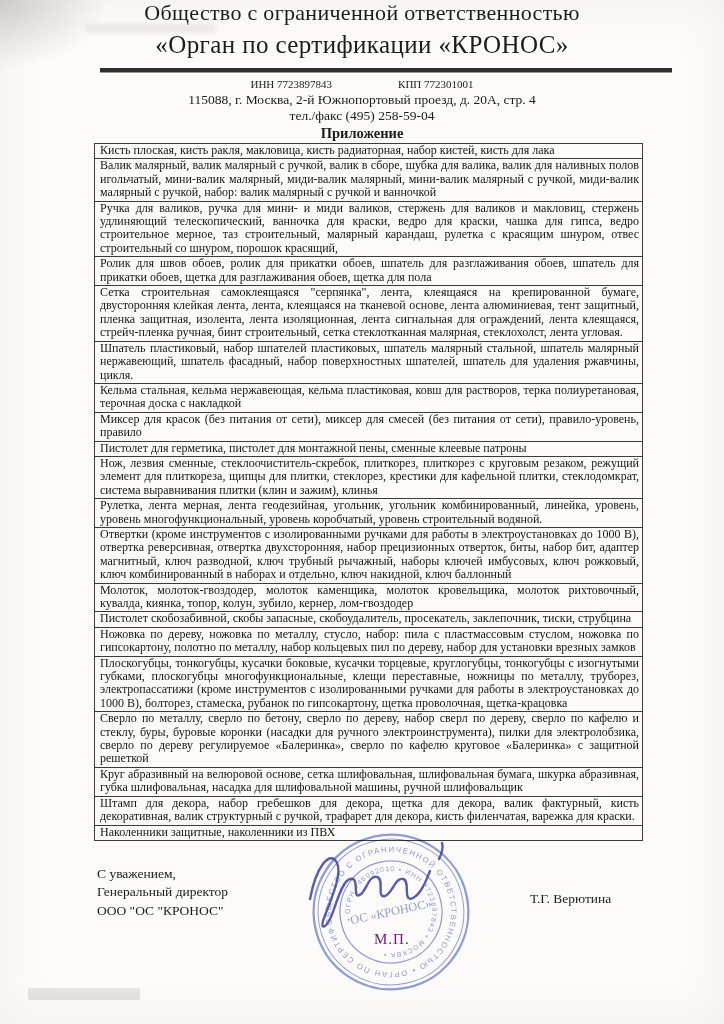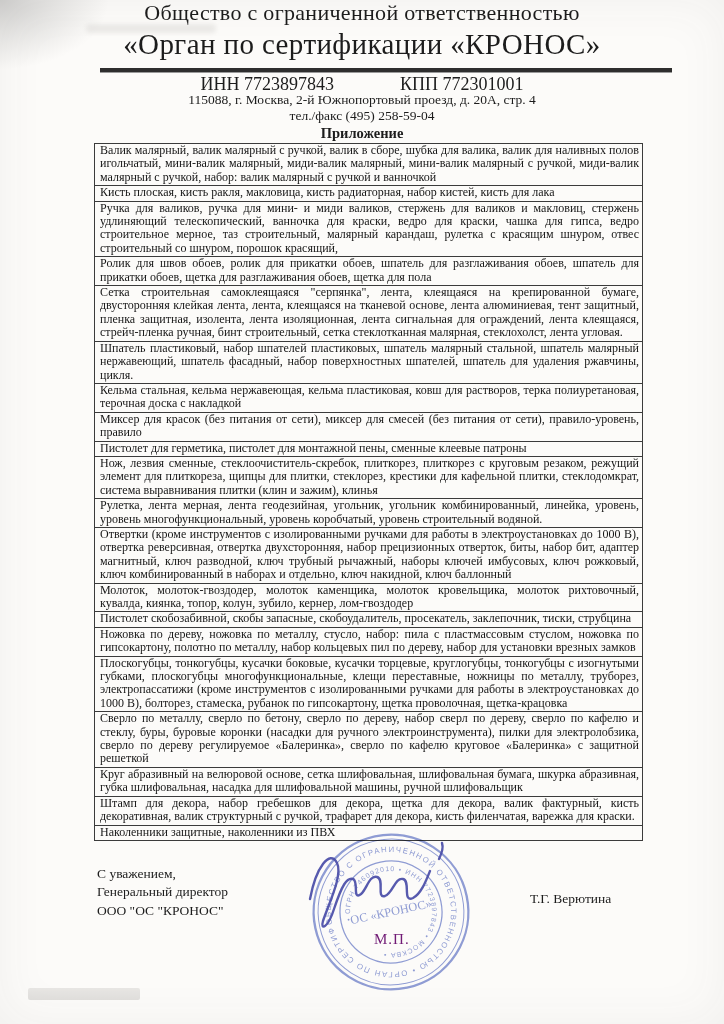--- a/index.html
+++ b/index.html
@@ -23,23 +23,23 @@
     position:absolute;left:86px;top:24px;width:130px;height:9px;
     background:#d7d5d2;opacity:.45;border-radius:4px;filter:blur(2px);
   }
   .artifact-bottom{
     position:absolute;left:28px;top:988px;width:112px;height:12px;
     background:linear-gradient(#d8d6d3,#c9c7c4);opacity:.55;border-radius:2px;filter:blur(0.5px);
   }
   
   .header{text-align:center;}
   .org-type{font-size:22px;line-height:25px;letter-spacing:.3px;}
-  .org-name{font-size:29px;line-height:37px;letter-spacing:.4px;margin-top:1px;white-space:nowrap;}
+  .org-name{font-size:25px;line-height:37px;letter-spacing:.4px;margin-top:1px;white-space:nowrap;}
   .rule{height:4px;background:#2e2e2e;margin:5px 52px 4px 100px;box-shadow:0 1px 0 #9a9a9a;}
-  .ids-line{font-size:18px;line-height:16px;}
+  .ids-line{font-size:11px;line-height:16px;}
   .ids-line .sep{display:inline-block;width:66px;}
   .addr-line,.phone-line{font-size:13.5px;line-height:16px;}
   .appendix-title{font-size:14.5px;line-height:18px;font-weight:bold;font-family:Liberation Serif, serif;}
   
   .doc-table{
     margin:1px 81px 0 94px;
     border:1px solid #3b3b3b;
     background:#fcfbf9;
   }
   .trow{
@@ -83,22 +83,22 @@
     <div class="rule"></div>
     <div class="ids-line">
       <span>ИНН 7723897843</span><span class="sep"></span><span>КПП 772301001</span>
     </div>
     <div class="addr-line">115088, г. Москва, 2-й Южнопортовый проезд, д. 20А, стр. 4</div>
     <div class="phone-line">тел./факс (495) 258-59-04</div>
     <div class="appendix-title">Приложение</div>
   </div>
 
   <div class="doc-table">
+    <div class="trow">Кисть плоская, кисть ракля, макловица, кисть радиаторная, набор кистей, кисть для лака</div>
     <div class="trow">Валик малярный, валик малярный с ручкой, валик в сборе, шубка для валика, валик для наливных полов игольчатый, мини-валик малярный, миди-валик малярный, мини-валик малярный с ручкой, миди-валик малярный с ручкой, набор: валик малярный с ручкой и ванночкой</div>
-    <div class="trow">Кисть плоская, кисть ракля, макловица, кисть радиаторная, набор кистей, кисть для лака</div>
     <div class="trow">Ручка для валиков, ручка для мини- и миди валиков, стержень для валиков и макловиц, стержень удлиняющий телескопический, ванночка для краски, ведро для краски, чашка для гипса, ведро строительное мерное, таз строительный, малярный карандаш, рулетка с красящим шнуром, отвес строительный со шнуром, порошок красящий,</div>
     <div class="trow">Ролик для швов обоев, ролик для прикатки обоев, шпатель для разглаживания обоев, шпатель для прикатки обоев, щетка для разглаживания обоев, щетка для пола</div>
     <div class="trow">Сетка строительная самоклеящаяся "серпянка", лента, клеящаяся на крепированной бумаге, двусторонняя клейкая лента, лента, клеящаяся на тканевой основе, лента алюминиевая, тент защитный, пленка защитная, изолента, лента изоляционная, лента сигнальная для ограждений, лента клеящаяся, стрейч-пленка ручная, бинт строительный, сетка стеклотканная малярная, стеклохолст, лента угловая.</div>
     <div class="trow">Шпатель пластиковый, набор шпателей пластиковых, шпатель малярный стальной, шпатель малярный нержавеющий, шпатель фасадный, набор поверхностных шпателей, шпатель для удаления ржавчины, цикля.</div>
     <div class="trow">Кельма стальная, кельма нержавеющая, кельма пластиковая, ковш для растворов, терка полиуретановая, терочная доска с накладкой</div>
     <div class="trow">Миксер для красок (без питания от сети), миксер для смесей (без питания от сети), правило-уровень, правило</div>
     <div class="trow">Пистолет для герметика, пистолет для монтажной пены, сменные клеевые патроны</div>
     <div class="trow">Нож, лезвия сменные, стеклоочиститель-скребок, плиткорез, плиткорез с круговым резаком, режущий элемент для плиткореза, щипцы для плитки, стеклорез, крестики для кафельной плитки, стеклодомкрат, система выравнивания плитки (клин и зажим), клинья</div>
     <div class="trow">Рулетка, лента мерная, лента геодезийная, угольник, угольник комбинированный, линейка, уровень, уровень многофункциональный, уровень коробчатый, уровень строительный водяной.</div>
     <div class="trow">Отвертки (кроме инструментов с изолированными ручками для работы в электроустановках до 1000 В), отвертка реверсивная, отвертка двухсторонняя, набор прецизионных отверток, биты, набор бит, адаптер магнитный, ключ разводной, ключ трубный рычажный, наборы ключей имбусовых, ключ рожковый, ключ комбинированный в наборах и отдельно, ключ накидной, ключ баллонный</div>

